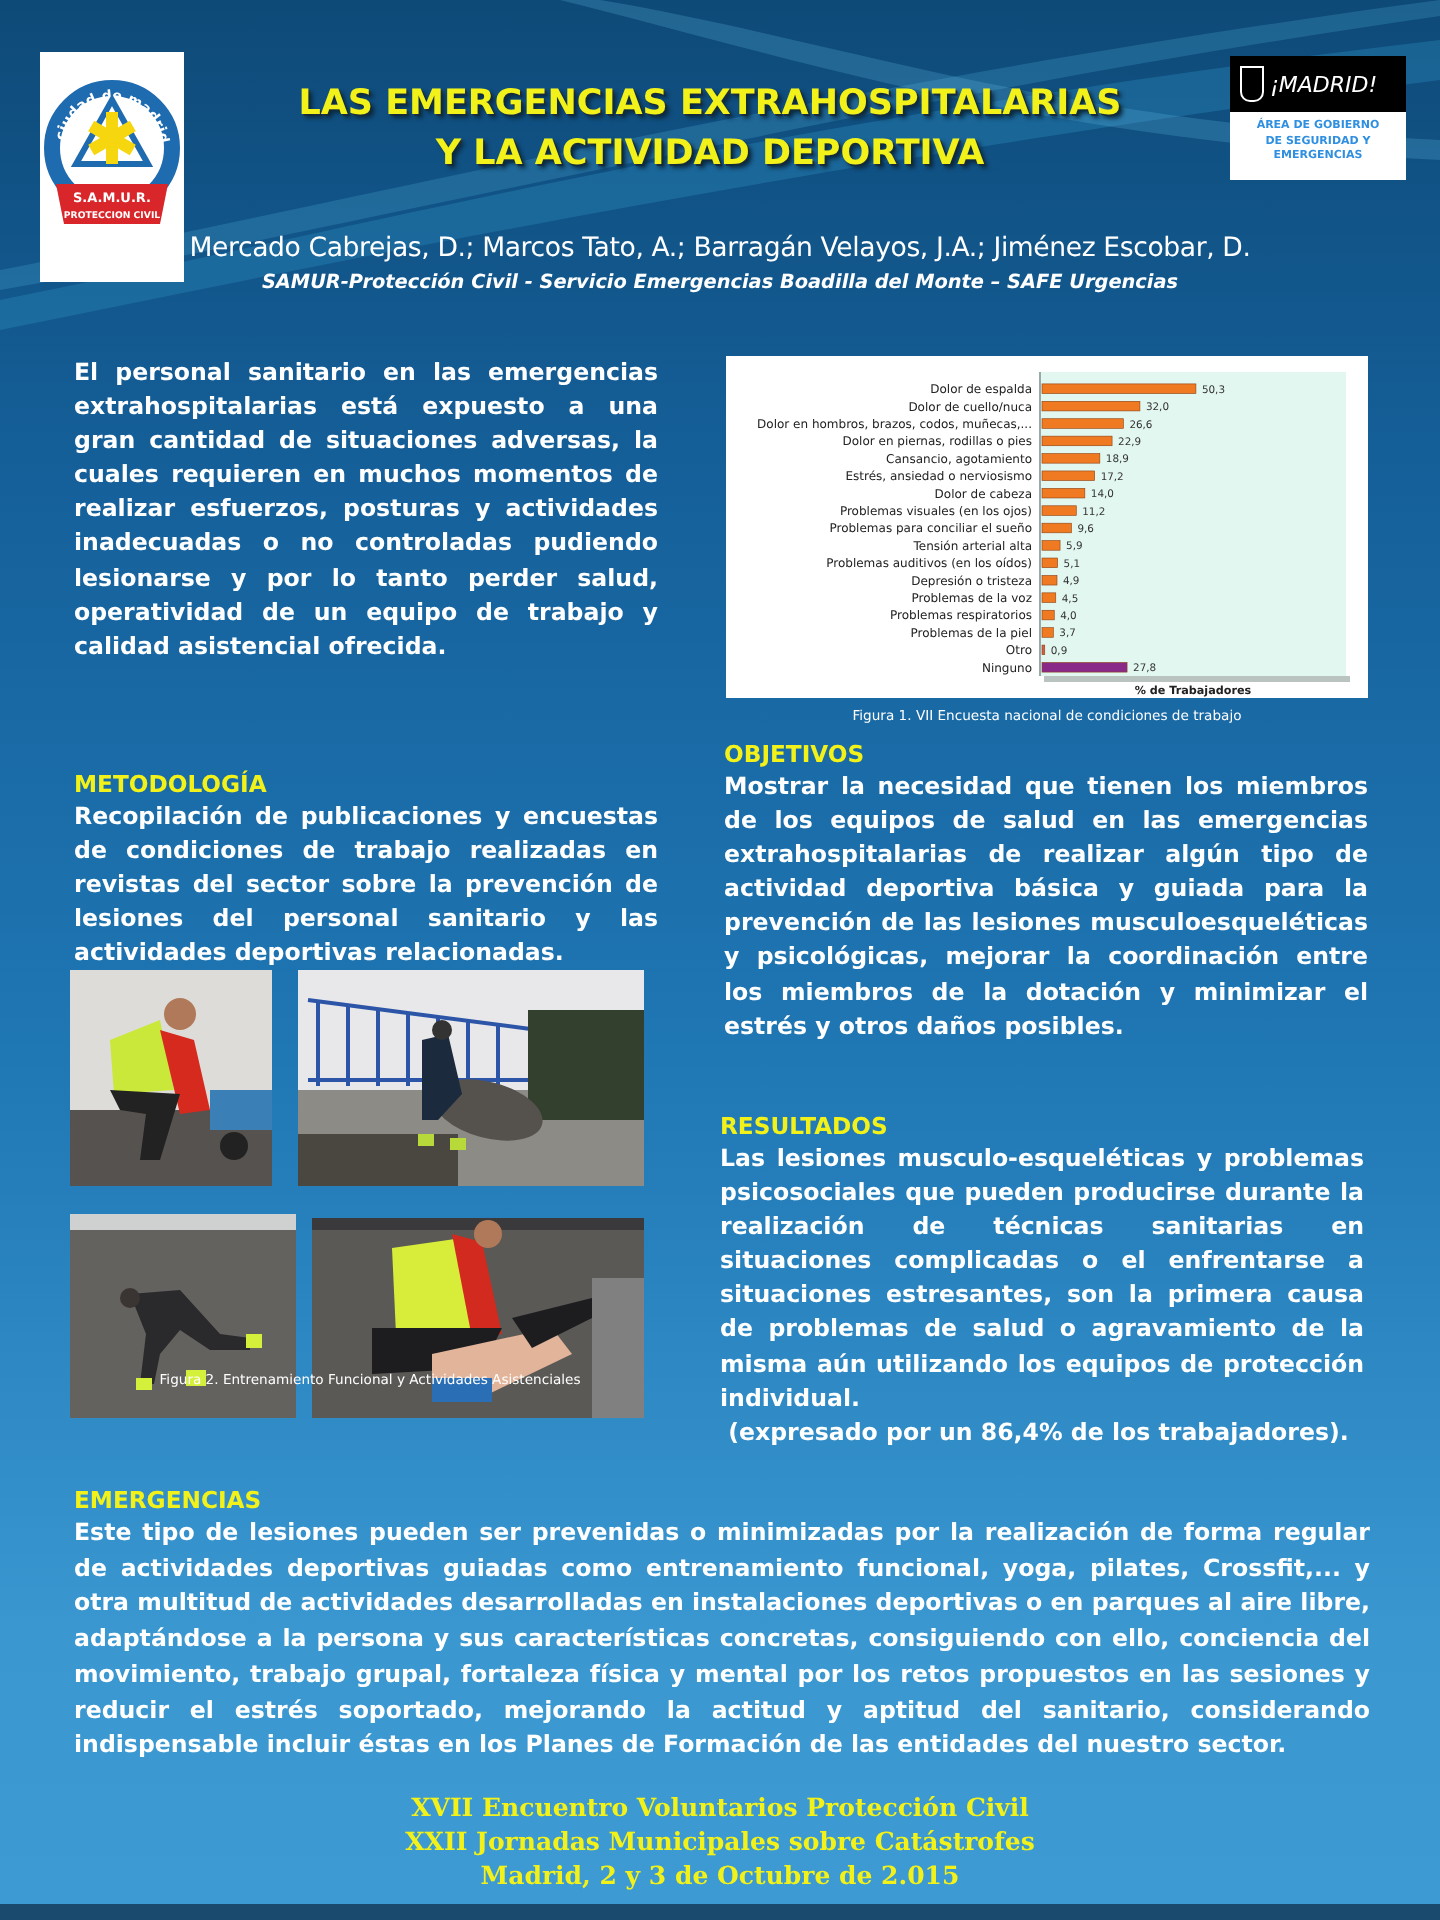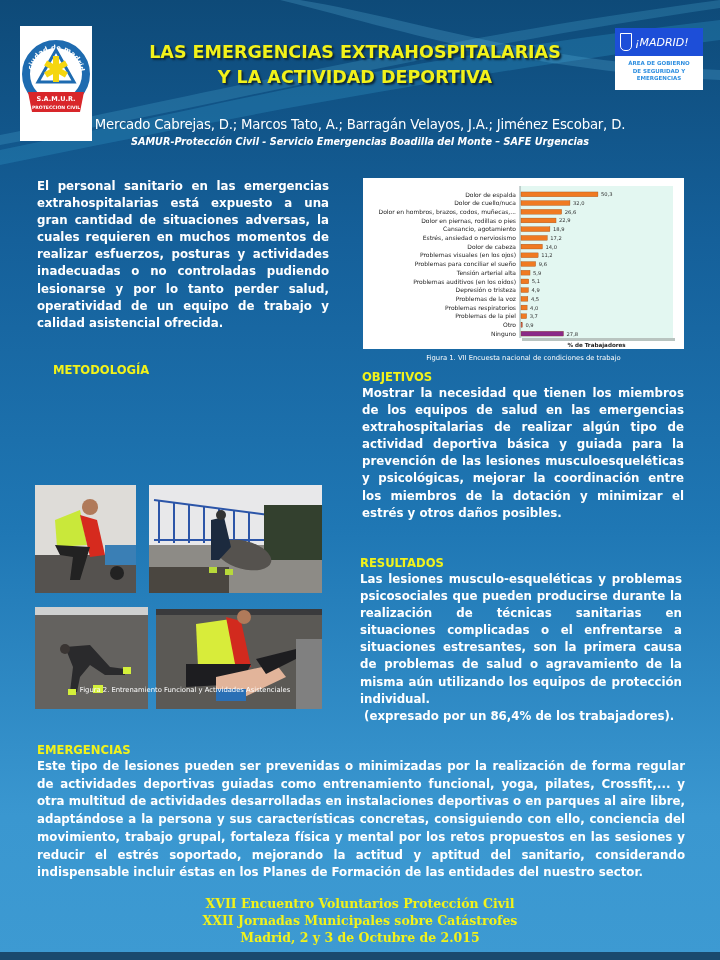--- a/index.html
+++ b/index.html
@@ -12,41 +12,41 @@
   }
   .swoosh { position: absolute; left: 0; top: 0; width: 720px; height: 170px; pointer-events: none; }
   .abs { position: absolute; }
   .logo-samur {
     left: 20px; top: 26px; width: 72px; height: 115px; background: #fff;
     display: flex; align-items: center; justify-content: center;
   }
   .logo-madrid {
     left: 615px; top: 28px; width: 88px; height: 62px; background: #fff;
   }
-  .madrid-top { height: 28px; background: #1d4ed8; display: flex; align-items: center; gap: 3px; padding-left: 5px; }
+  .madrid-top { height: 28px; background: #000000; display: flex; align-items: center; gap: 3px; padding-left: 5px; }
   .madrid-shield { width: 12px; height: 18px; border: 1.5px solid #fff; border-radius: 0 0 5px 5px; }
   .madrid-name { font-family: "DejaVu Sans", sans-serif; font-size: 11px; color: #fff; font-style: italic; }
   .madrid-sub { font-size: 5.5px; color: #2f8fe0; text-align: center; line-height: 7.5px; padding-top: 4px; font-weight: bold; }
   .title {
     left: 100px; top: 40px; width: 510px; text-align: center;
     font-family: "DejaVu Sans", sans-serif; font-weight: bold; font-size: 17.5px; line-height: 25px;
     color: #f2f21a; text-shadow: 2px 2px 2px #0a2a40, 1px 1px 0 #333;
   }
   .authors {
     left: 0; top: 117px; width: 720px; text-align: center;
     font-size: 13.3px; color: #fff; letter-spacing: -0.2px;
   }
   .affil {
     left: 0; top: 136px; width: 720px; text-align: center;
     font-size: 9.7px; color: #fff; font-style: italic; font-weight: bold;
   }
   .sec-h { font-size: 11.6px; font-weight: bold; color: #f2f21a; line-height: 15px; }
   .sec-p { font-size: 11.8px; font-weight: bold; color: #fff; line-height: 17.1px; text-align: justify; }
   .intro { left: 37px; top: 178px; width: 292px; }
-  .metod { left: 37px; top: 363px; width: 292px; margin-left: 16px; }
+  .metod { left: 37px; top: 385px; width: 292px; }
   .obj { left: 362px; top: 370px; width: 322px; }
   .res { left: 360px; top: 556px; width: 322px; }
   .concl { left: 37px; top: 743px; width: 648px; }
   .concl .sec-p { line-height: 17.7px; }
   .chart-box {
     left: 363px; top: 178px; width: 321px; height: 171px; background: #fff;
   }
   .chart-box svg { display: block; }
   .fig1 { left: 363px; top: 354px; width: 321px; text-align: center; font-size: 6.8px; color: #fff; }
   .photo { position: absolute; overflow: hidden; }
@@ -101,20 +101,21 @@
 </div>
 <div class="abs authors">Mercado Cabrejas, D.; Marcos Tato, A.; Barragán Velayos, J.A.; Jiménez Escobar, D.</div>
 <div class="abs affil">SAMUR-Protección Civil - Servicio Emergencias Boadilla del Monte – SAFE Urgencias</div>
 
 <div class="abs intro">
   <div class="sec-p">El personal sanitario en las emergencias extrahospitalarias está expuesto a una gran cantidad de situaciones adversas, la cuales requieren en muchos momentos de realizar esfuerzos, posturas y actividades inadecuadas o no controladas pudiendo lesionarse y por lo tanto perder salud, operatividad de un equipo de trabajo y calidad asistencial ofrecida.</div>
 </div>
 
 <div class="abs metod">
   <div class="sec-h">METODOLOGÍA</div>
+  <div class="sec-p">Recopilación de publicaciones y encuestas de condiciones de trabajo realizadas en revistas del sector sobre la prevención de lesiones del personal sanitario y las actividades deportivas relacionadas.</div>
 </div>
 
 <div class="abs chart-box">
   <svg id="chart" width="321" height="171">
       <rect x="157" y="8" width="153" height="152" fill="#e3f7f1"></rect>
       <rect x="159" y="160" width="153" height="3" fill="#b9c4c0"></rect>
       <line x1="157" y1="8" x2="157" y2="160" stroke="#9aa" stroke-width="1"></line>
       <text x="153" y="18.552941176470586" text-anchor="end" font-size="6" fill="#222" font-family="DejaVu Sans, sans-serif">Dolor de espalda</text>
       <rect x="158" y="13.952941176470587" width="76.959" height="4.8" fill="#f07a22" stroke="#8a4010" stroke-width="0.3"></rect>
       <text x="237.959" y="18.352941176470587" font-size="5.2" fill="#333" font-family="DejaVu Sans, sans-serif">50,3</text>

